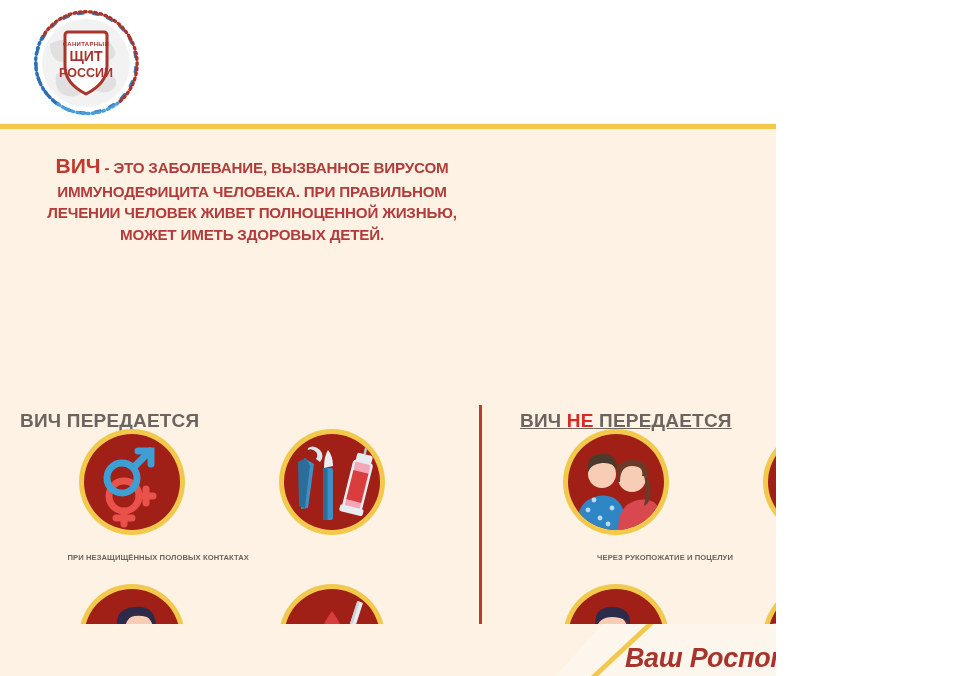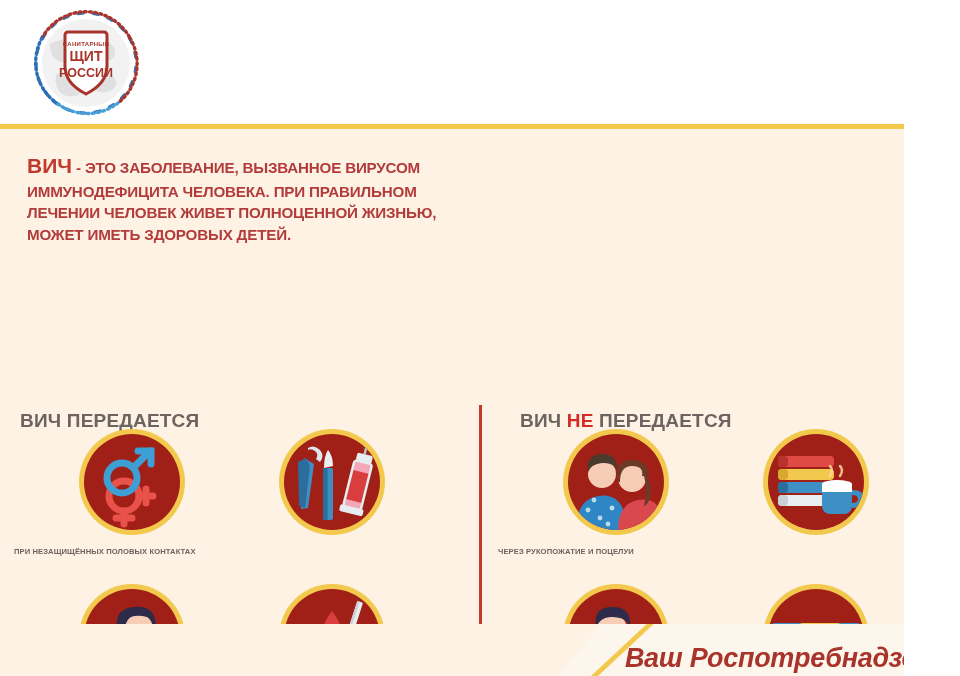--- a/index.html
+++ b/index.html
@@ -5,21 +5,21 @@
   html, body {
     margin: 0;
     padding: 0;
     background: #ffffff;
   }
   body {
     font-family: "Liberation Sans", "DejaVu Sans", sans-serif;
   }
   #poster {
     position: relative;
-    width: 904px;
+    width: 776px;
     height: 676px;
     background: #fdf6ec;
     overflow: hidden;
   }
 
   
   .header {
     position: absolute;
     left: 0; top: 0;
     width: 960px;
@@ -88,36 +88,36 @@
     letter-spacing: -0.2px;
     text-transform: uppercase;
     font-family: "Liberation Sans", sans-serif;
   }
   .intro .lead {
     color: #c0392b;
     font-size: 21px;
     font-weight: bold;
     letter-spacing: 0px;
   }
-  .intro-left  { left: 27px;  width: 450px; }
+  .intro-left  { left: 27px;  width: 450px; text-align: center; }
   .intro-right { left: 512px; width: 430px; }
 
   
   .col-head {
     position: absolute;
     top: 281px;
     font-size: 19px;
     font-weight: bold;
     color: #6b6460;
     letter-spacing: 0.2px;
     text-align: left;
     font-family: "Liberation Sans", sans-serif;
   }
   .col-head-left  { left: 20px;  width: 420px; }
-  .col-head-right { left: 520px; width: 420px; }
+  .col-head-right { left: 520px; width: 420px; text-decoration: underline; }
   .col-head .neg { color: #d62b24; }
 
   
   .divider {
     position: absolute;
     left: 479px;
     top: 276px;
     width: 3px;
     height: 330px;
     background: #c0392b;
@@ -147,26 +147,26 @@
     height: 96px;
     margin: 0 auto;
     border-radius: 50%;
     background: #a01f17;
     box-shadow: 0 0 0 5px #f2c94c;
     overflow: hidden;
   }
   .circle svg { display: block; }
 
   .caption {
-    margin-top: 16px;
+    margin-top: 22px;
     font-size: 7.6px;
     font-weight: bold;
     line-height: 1.45;
     color: #6b6460;
-    text-align: left;
+    text-align: right;
     text-transform: uppercase;
     letter-spacing: 0.1px;
     font-family: "Liberation Sans", sans-serif;
   }
 
   
   .footer {
     position: absolute;
     left: 0; top: 624px;
     width: 960px; height: 52px;

